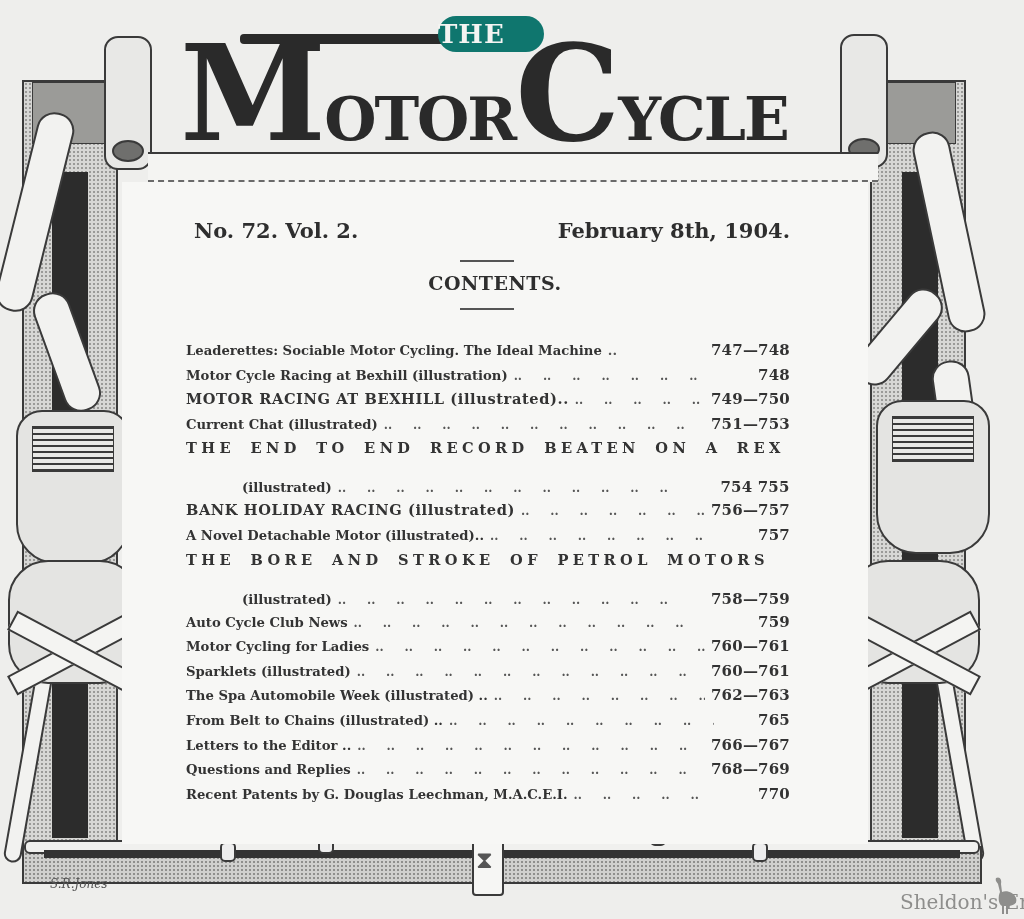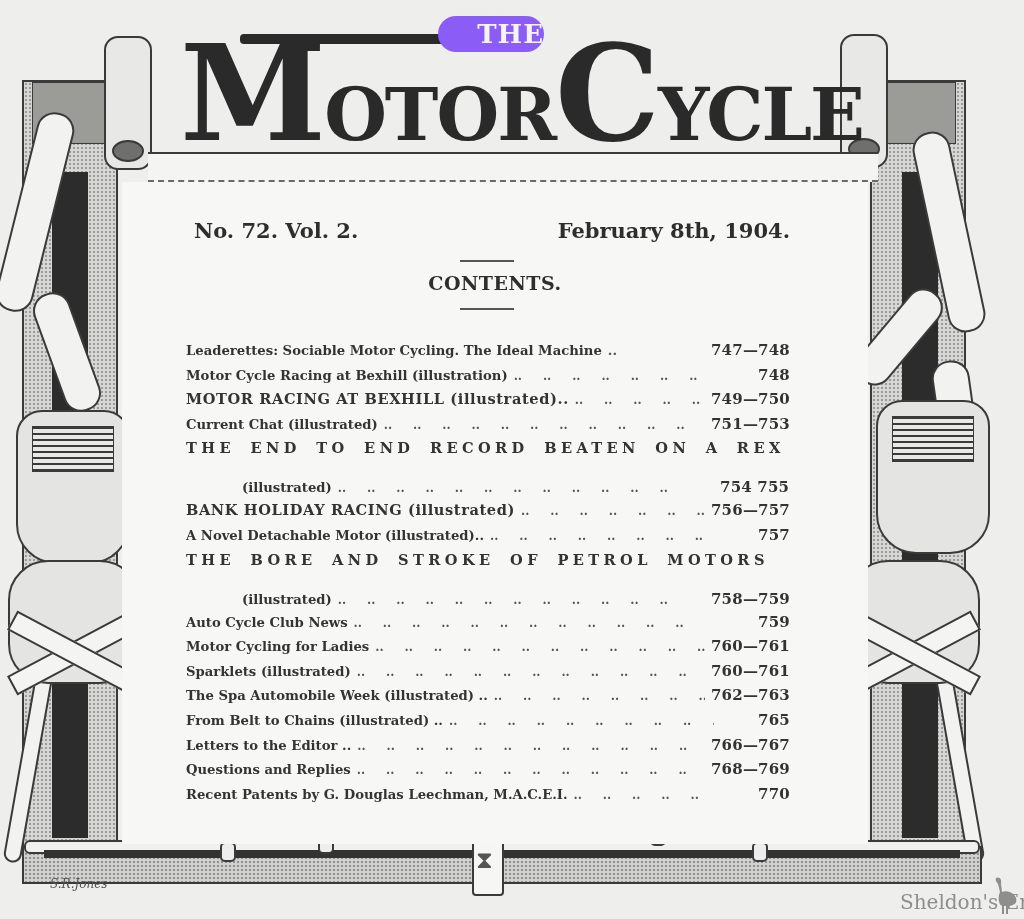--- a/index.html
+++ b/index.html
@@ -87,35 +87,35 @@
       position: absolute; width: 12px; height: 16px; border: 2px solid #3a3a3a;
       background: #eee; border-radius: 5px;
     }
 
     
     .masthead {
       position: absolute; left: 120px; top: 8px; width: 760px; height: 170px;
     }
     .the-badge {
       position: absolute; left: 318px; top: 8px; width: 106px; height: 36px;
-      background: #8b5cf6; border-radius: 18px;
+      background: #0f766e; border-radius: 18px;
       color: #f4f4f2; font-family: "DejaVu Serif", serif; font-weight: bold;
-      font-size: 26px; line-height: 36px; text-align: right; letter-spacing: 1px;
+      font-size: 26px; line-height: 36px; text-align: left; letter-spacing: 1px;
     }
     .the-bar {
       position: absolute; left: 120px; top: 26px; width: 205px; height: 10px;
       background: #2a2a2a; border-radius: 4px;
     }
     .title-text {
       position: absolute; left: 60px; top: 20px; white-space: nowrap;
       font-family: "DejaVu Serif", serif; font-weight: bold;
       color: #2a2a2a; letter-spacing: -2px; line-height: 1;
     }
     .title-big { font-size: 132px; }
-    .title-mid { font-size: 72px; }
+    .title-mid { font-size: 60px; }
 
     .header-scroll {
       position: absolute; left: 148px; top: 152px; width: 730px; height: 26px;
       border-top: 2px solid #3a3a3a; border-bottom: 2px dashed #6a6a6a;
       background: #f4f4f2;
     }
 
     
     .panel {
       position: absolute; left: 122px; top: 182px; width: 746px; height: 662px;
@@ -261,21 +261,21 @@
         <span class="leader"></span>
         <span class="page-num">751—753</span>
       </div>
       <div class="toc-row wrap">
         <div class="first-line">
           <span class="title caps spaced">THE END TO END RECORD BEATEN ON A REX</span>
         </div>
         <div class="sub-line">
           <span class="indent">(illustrated)</span>
           <span class="leader" style="flex:1 1 auto; overflow:hidden; margin:0 6px; color:#555;"></span>
-          <span class="page-num" style="min-width:70px; text-align:left; font-size:15px;">754 755</span>
+          <span class="page-num" style="min-width:70px; text-align:center; font-size:15px;">754 755</span>
         </div>
       </div>
       <div class="toc-row">
         <span class="title caps">BANK HOLIDAY RACING (illustrated)</span>
         <span class="leader"></span>
         <span class="page-num">756—757</span>
       </div>
       <div class="toc-row">
         <span class="title">A Novel Detachable Motor (illustrated)..</span>
         <span class="leader"></span>

